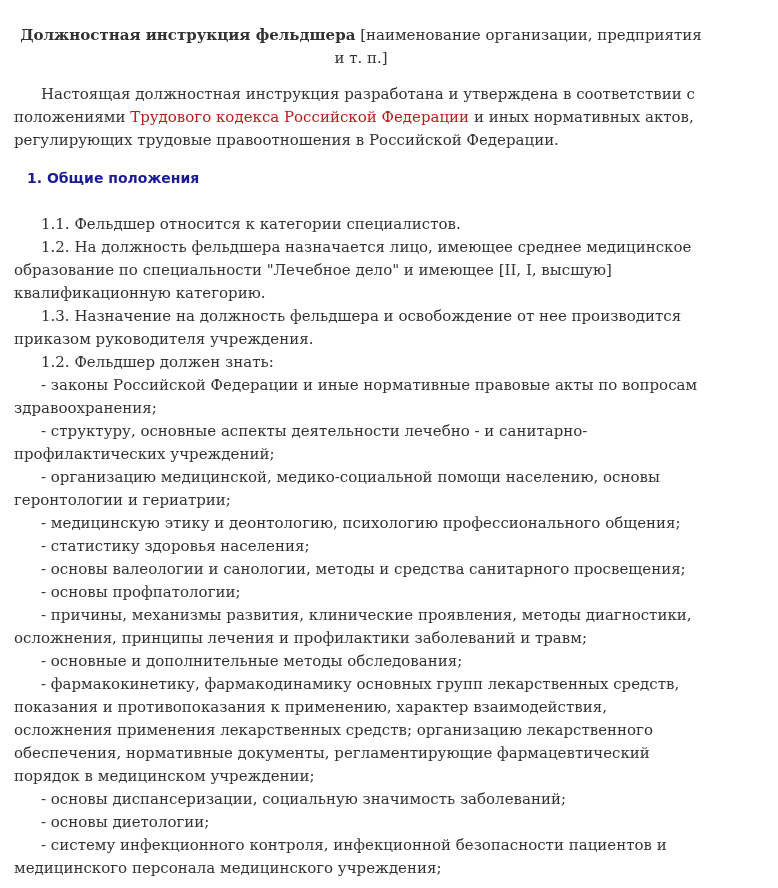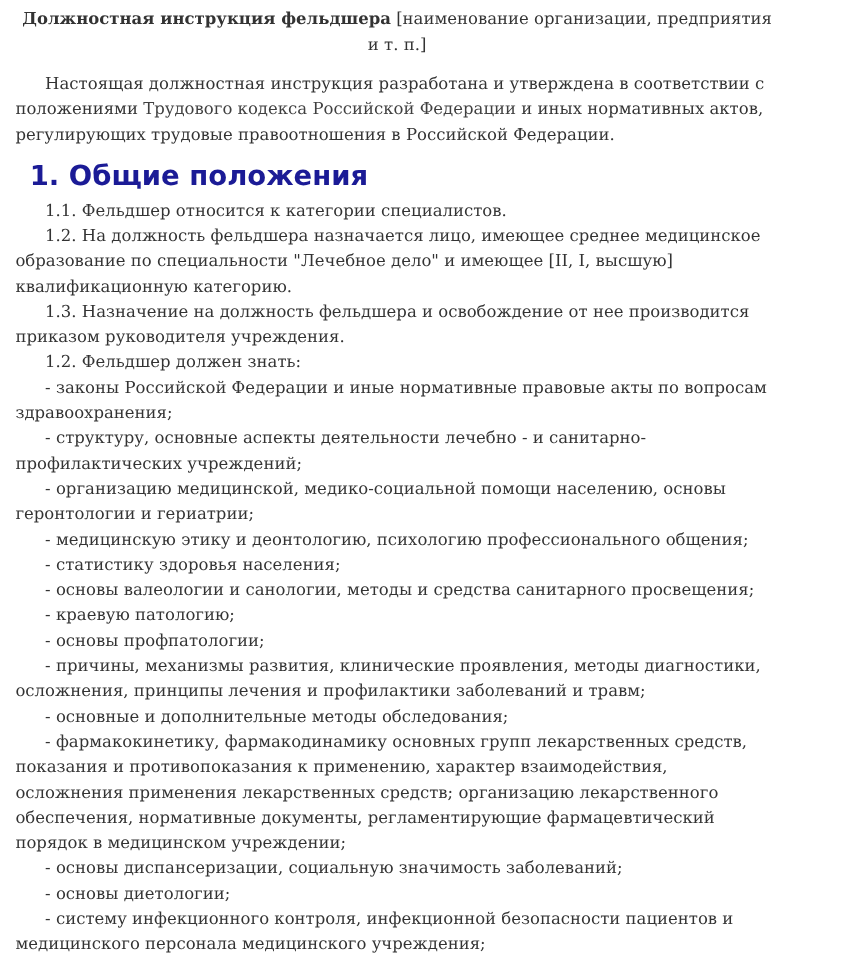--- a/index.html
+++ b/index.html
@@ -6,21 +6,21 @@
     margin: 0;
     padding: 0;
     background: #ffffff;
   }
   .page {
     box-sizing: border-box;
     width: 724px;
     height: 888px;
     overflow: hidden;
     background: #ffffff;
-    padding: 6px 16px 0 14px;
+    padding: 24px 16px 0 14px;
     font-family: "DejaVu Serif", "Liberation Serif", serif;
     font-size: 15px;
     line-height: 23px;
     color: #333333;
   }
   .doc-title {
     margin: 0 0 13px 0;
     text-align: center;
     text-indent: 0;
   }
@@ -31,49 +31,48 @@
     margin: 0;
     text-indent: 27px;
   }
   .doc-link {
     color: #7aa6d2;
     text-decoration: none;
     cursor: pointer;
   }
   .section-heading {
     font-family: "DejaVu Sans", "Liberation Sans", sans-serif;
-    font-size: 25px;
+    font-size: 14px;
     line-height: 26px;
     font-weight: bold;
     color: #1b1b96;
-    margin: 13px 0 7px 13px;
+    margin: 13px 0 22px 13px;
   }
 </style>
 </head>
 <body>
 
 <div class="page" style="color: rgb(51, 51, 51);">
 
   <p class="doc-title"><strong>Должностная инструкция фельдшера</strong><span> [наименование организации, предприятия и т. п.]</span></p>
 
-  <p class="para"><span>Настоящая должностная инструкция разработана и утверждена в соответствии с положениями </span><a class="doc-link" href="#" style="color: #404040;">Трудового кодекса Российской Федерации</a><span> и иных нормативных актов, регулирующих трудовые правоотношения в Российской Федерации.</span></p>
+  <p class="para"><span>Настоящая должностная инструкция разработана и утверждена в соответствии с положениями </span><a class="doc-link" href="#" style="color: #b91c1c;">Трудового кодекса Российской Федерации</a><span> и иных нормативных актов, регулирующих трудовые правоотношения в Российской Федерации.</span></p>
 
   <h2 class="section-heading" style="color: rgb(27, 27, 150);">1. Общие положения</h2>
 
   <p class="para">1.1. Фельдшер относится к категории специалистов.</p>
   <p class="para">1.2. На должность фельдшера назначается лицо, имеющее среднее медицинское образование по специальности "Лечебное дело" и имеющее [II, I, высшую] квалификационную категорию.</p>
   <p class="para">1.3. Назначение на должность фельдшера и освобождение от нее производится приказом руководителя учреждения.</p>
   <p class="para">1.2. Фельдшер должен знать:</p>
   <p class="para">- законы Российской Федерации и иные нормативные правовые акты по вопросам здравоохранения;</p>
   <p class="para">- структуру, основные аспекты деятельности лечебно - и санитарно-профилактических учреждений;</p>
   <p class="para">- организацию медицинской, медико-социальной помощи населению, основы геронтологии и гериатрии;</p>
   <p class="para">- медицинскую этику и деонтологию, психологию профессионального общения;</p>
   <p class="para">- статистику здоровья населения;</p>
   <p class="para">- основы валеологии и санологии, методы и средства санитарного просвещения;</p>
-  <p class="para">- краевую патологию;</p>
   <p class="para">- основы профпатологии;</p>
   <p class="para">- причины, механизмы развития, клинические проявления, методы диагностики, осложнения, принципы лечения и профилактики заболеваний и травм;</p>
   <p class="para">- основные и дополнительные методы обследования;</p>
   <p class="para">- фармакокинетику, фармакодинамику основных групп лекарственных средств, показания и противопоказания к применению, характер взаимодействия, осложнения применения лекарственных средств; организацию лекарственного обеспечения, нормативные документы, регламентирующие фармацевтический порядок в медицинском учреждении;</p>
   <p class="para">- основы диспансеризации, социальную значимость заболеваний;</p>
   <p class="para">- основы диетологии;</p>
   <p class="para">- систему инфекционного контроля, инфекционной безопасности пациентов и медицинского персонала медицинского учреждения;</p>
 
 </div>
 

